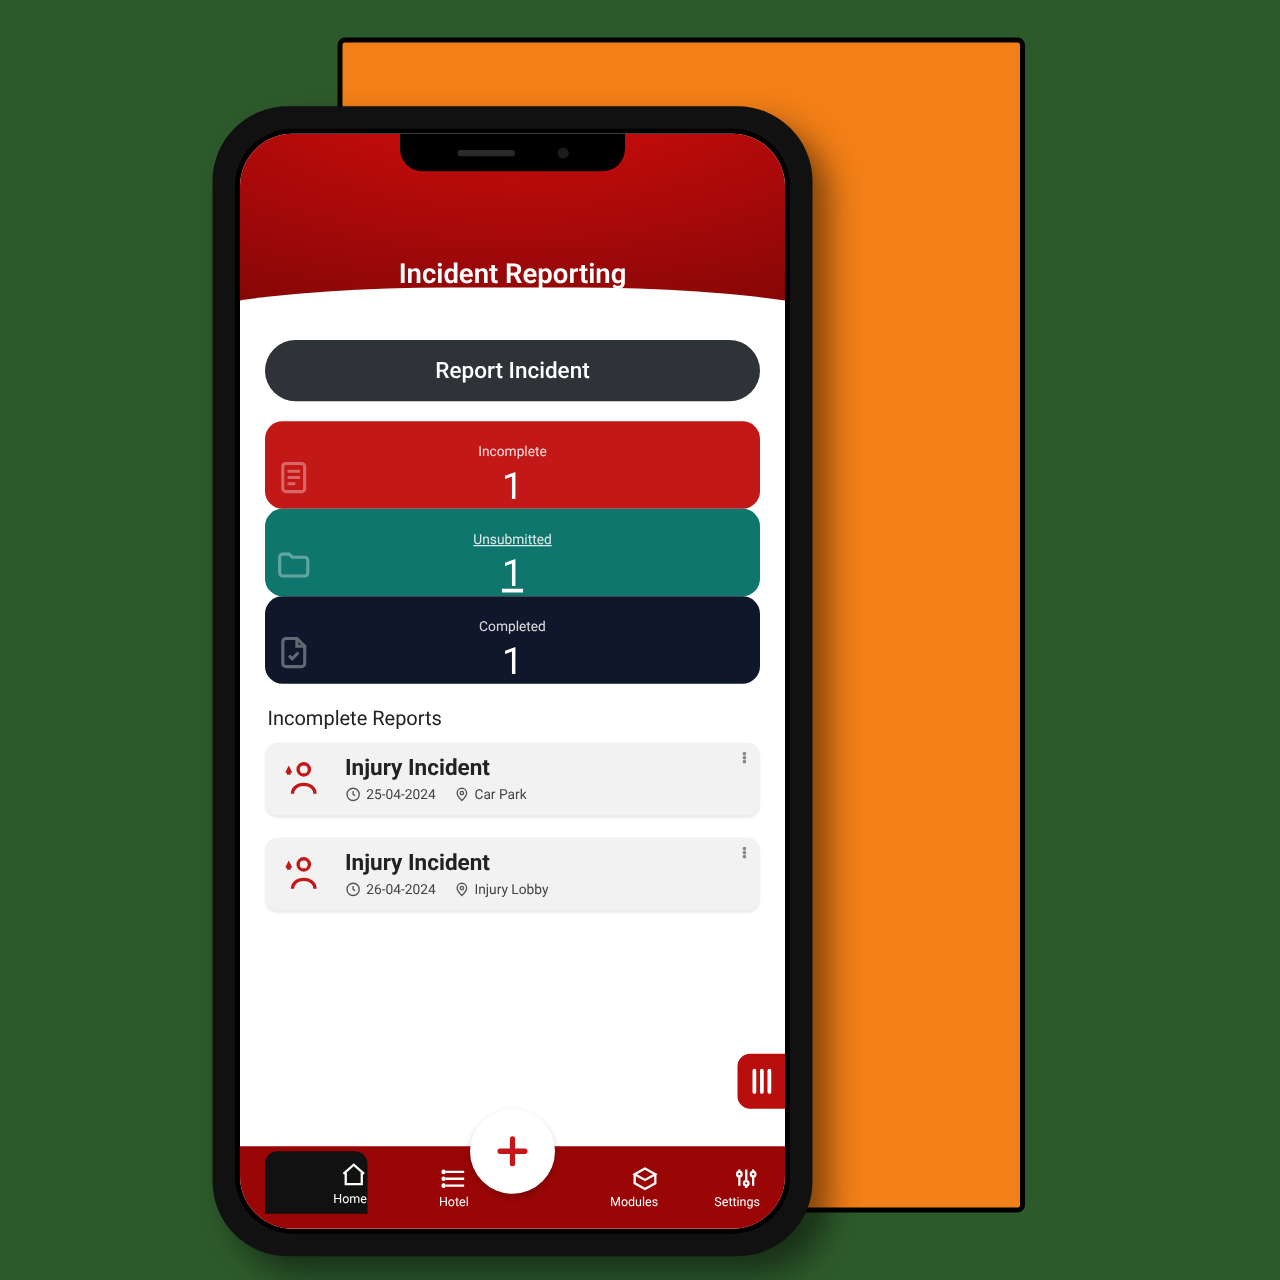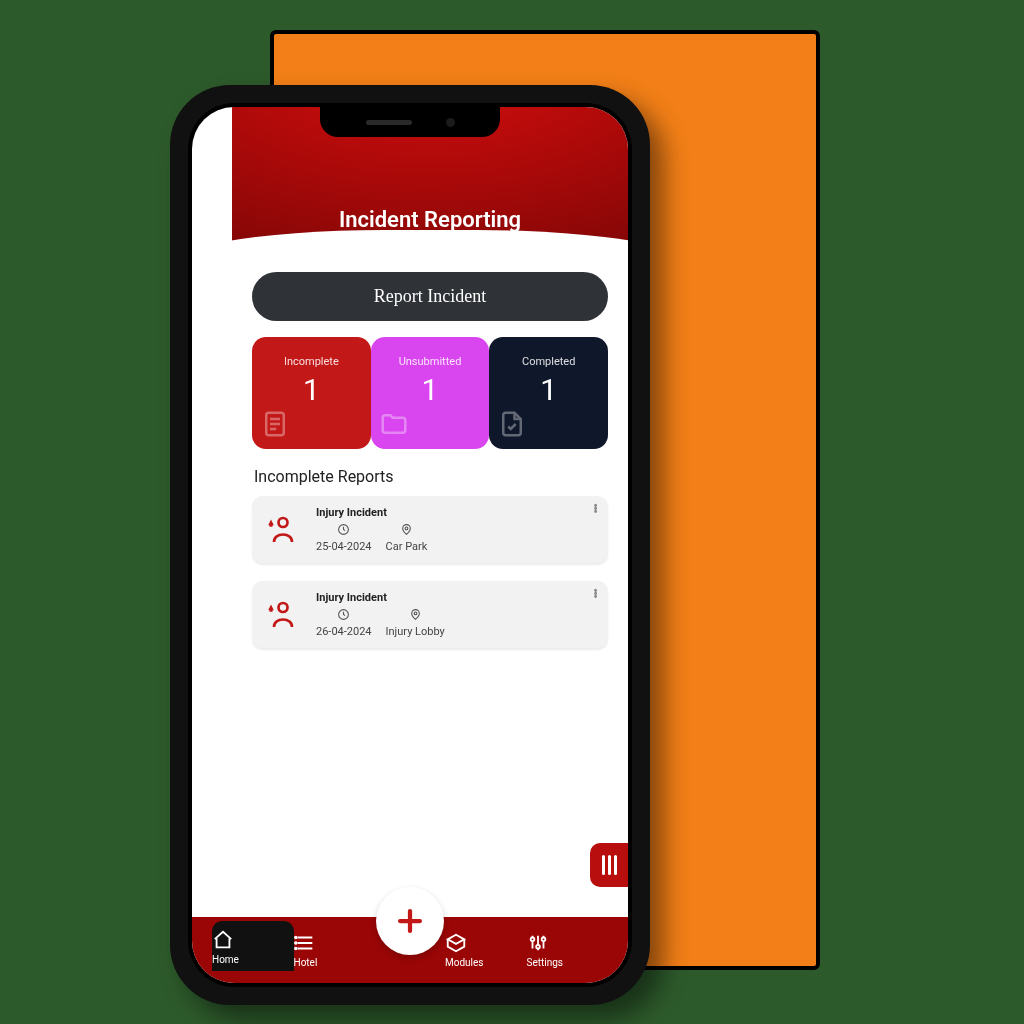--- a/index.html
+++ b/index.html
@@ -41,21 +41,20 @@
     border-radius: 46px;
     padding: 4px;
   }
   .screen {
     position: relative;
     width: 100%;
     height: 100%;
     background: #fff;
     border-radius: 42px;
     overflow: hidden;
-    padding-left: 40px;
   }
   
   .notch {
     position: absolute;
     top: 0;
     left: 50%;
     transform: translateX(-50%);
     width: 180px;
     height: 30px;
     background: #000;
@@ -113,46 +112,46 @@
     z-index:2;
     margin: 0 auto 16px auto;
     width: 100%;
     background: #2f3338;
     color: #fff;
     font-size: 18px;
     font-weight: 500;
     text-align: center;
     padding: 14px 0;
     border-radius: 26px;
-    font-family: Liberation Serif, serif;
   }
   .tiles {
     display: flex;
     margin-bottom: 18px;
+    flex-direction: column;
   }
   .tile {
     position: relative;
     flex: 1;
     height: 112px;
     border-radius: 14px;
     color: #fff;
     padding-top: 18px;
     text-align: center;
     overflow: hidden;
   }
   .tile .t-label { font-size: 11px; opacity: 0.85; }
   .tile .t-count { font-size: 30px; font-weight: 400; margin-top: 4px; }
   .tile .t-icon {
     position: absolute;
     left: 8px;
     bottom: 6px;
     opacity: 0.35;
   }
   .tile-red   { background: #c31818; }
-  .tile-amber { background: #d946ef; }
+  .tile-amber { background: #0f766e; text-decoration: underline; }
   .tile-green { background: #0f172a; }
   .section-title {
     font-size: 16px;
     font-weight: 400;
     color: #222;
     margin: 6px 0 10px 2px;
   }
   .card {
     background: #f2f2f2;
     border-radius: 10px;
@@ -166,37 +165,35 @@
   }
   .card .inc-icon {
     width: 38px;
     height: 38px;
     display: flex;
     align-items: center;
     justify-content: center;
   }
   .card .c-body { flex: 1; }
   .card .c-title {
-    font-size: 11px;
+    font-size: 18px;
     font-weight: 700;
     color: #222;
     margin-bottom: 4px;
   }
   .card .c-meta {
     display: flex;
     align-items: center;
     gap: 14px;
     font-size: 11px;
     color: #444;
   }
   .card .c-meta .meta {
     display: inline-flex;
-    align-items: center;
     gap: 4px;
-    flex-direction: column;
   }
   .card .kebab {
     position: absolute;
     right: 10px;
     top: 8px;
     color: #888;
     font-size: 14px;
     line-height: 4px;
     letter-spacing: 0;
   }
@@ -223,21 +220,21 @@
     background: #9a0606;
     display: flex;
     align-items: center;
     justify-content: space-between;
     padding: 0 20px;
   }
   .nav-item {
     flex: 1;
     display: flex;
     flex-direction: column;
-    align-items: flex-start;
+    align-items: flex-end;
     gap: 3px;
     color: #fff;
     font-size: 10px;
   }
   .nav-item.active {
     background: #111;
     border-radius: 10px 10px 0 0;
     padding: 8px 0 6px 0;
     margin-top: -8px;
   }

